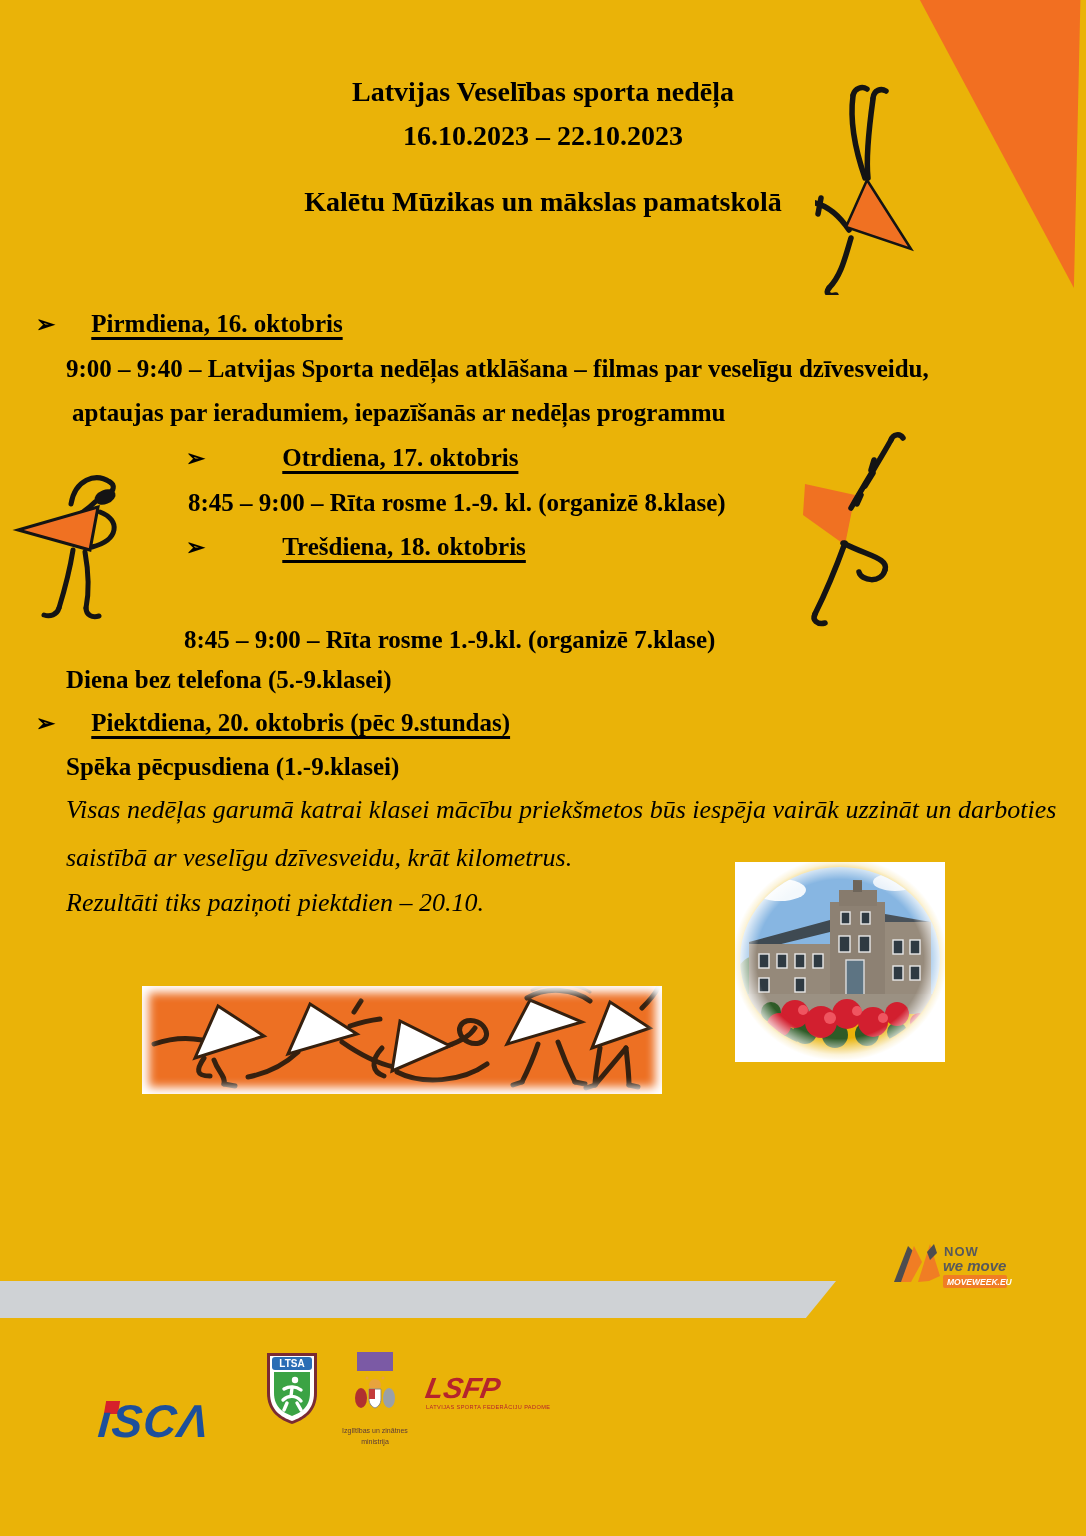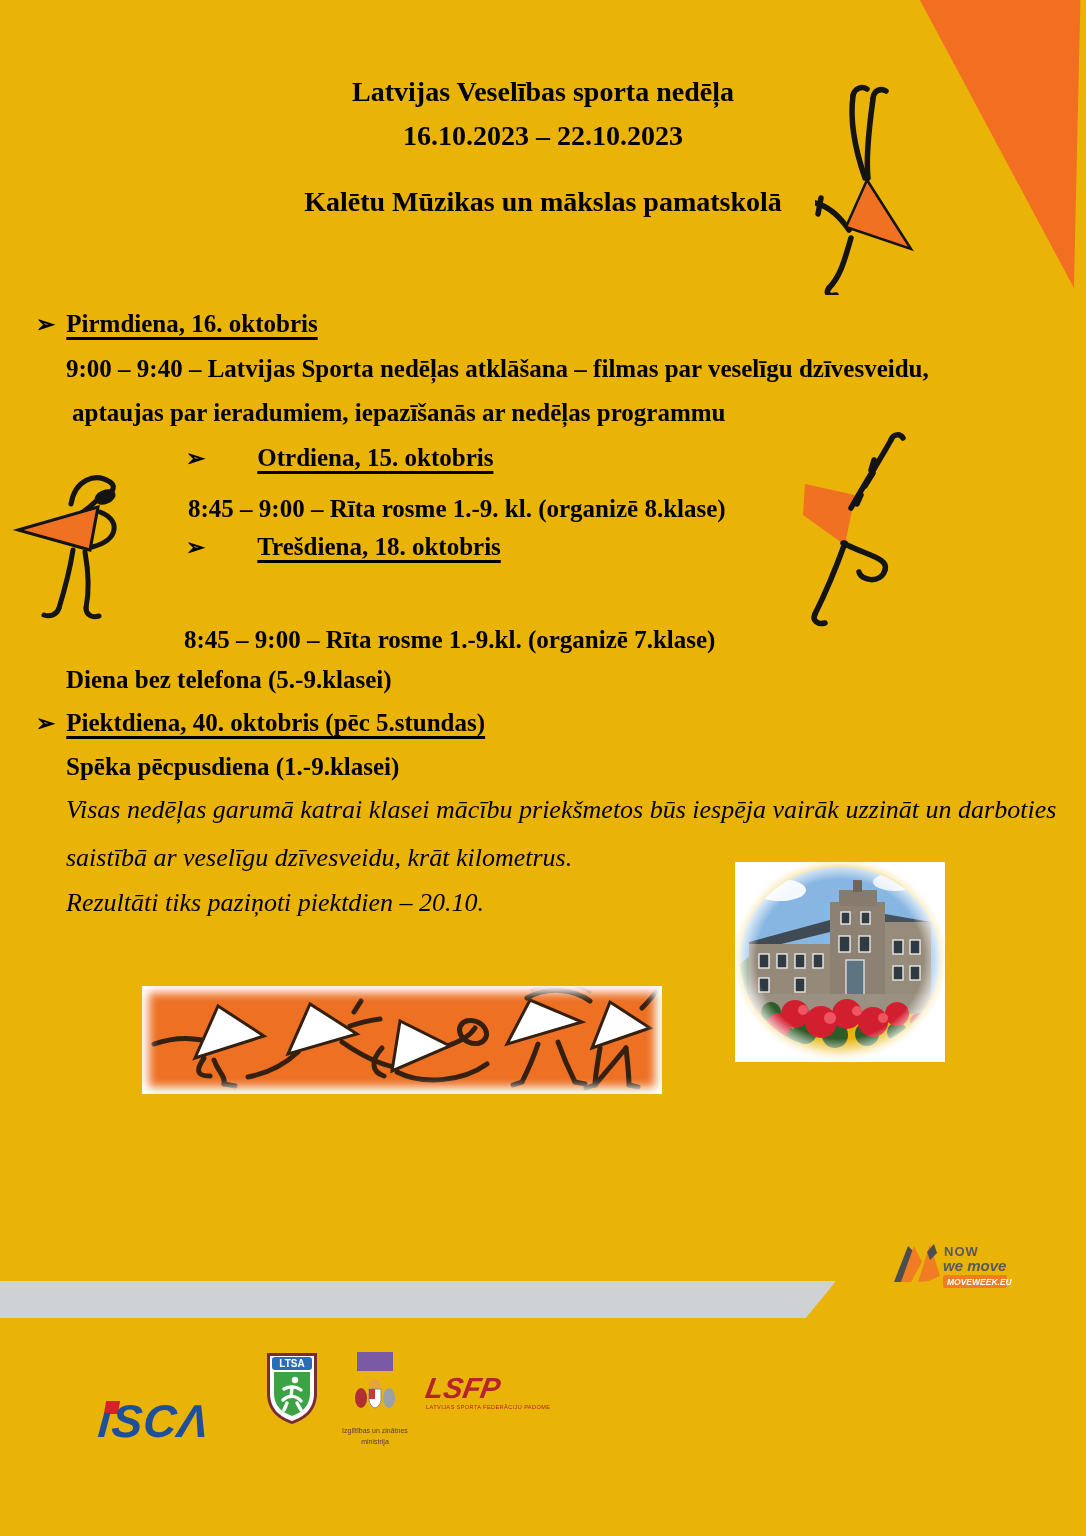--- a/index.html
+++ b/index.html
@@ -11,21 +11,21 @@
   
   .line{position:absolute;font-weight:bold;font-size:25px;white-space:nowrap;line-height:1.1;}
   .blt{display:inline-block;font-size:23px;}
   .lvl1{left:36px;}
   .lvl1 .blt{margin-right:11px;}
   .lvl2{left:186px;}
   .lvl2 .blt{margin-right:52px;}
   .txt1{left:66px;}
   .txt1b{left:72px;text-align:center;}
   .txtind{left:188px;}
-  .undl{text-decoration:underline;text-decoration-thickness:2.5px;text-underline-offset:5px;}
+  .undl{text-decoration:underline;text-decoration-thickness:2.5px;text-underline-offset:5px;margin-left:25px;}
   .note{position:absolute;left:66px;font-style:italic;font-weight:normal;font-size:26px;
         white-space:nowrap;text-align:right;}
   
   .orange-wedge{position:absolute;left:900px;top:0;width:186px;height:300px;
         background:#F26F21;clip-path:polygon(10.7% 0,97% 0,93.5% 96%);}
   .gray-bar{position:absolute;left:0;top:1281px;width:836px;height:37px;background:#CFD2D5;
         clip-path:polygon(0 0,100% 0,96.4% 100%,0 100%);}
   .figure{position:absolute;}
   .banner-wrap{position:absolute;left:142px;top:986px;width:520px;height:108px;}
   .banner-feather{position:absolute;inset:0;box-shadow:inset 0 0 10px 7px #fff;pointer-events:none;}
@@ -73,30 +73,30 @@
     <polygon points="52,100 31,147 96,169" fill="#F07122" stroke="#141414" stroke-width="2.5"></polygon>
   </svg>
 
   <div class="line lvl1" style="top:310px;">
     <span class="blt">➢</span><span class="undl">Pirmdiena, 16. oktobris</span>
   </div>
   <div class="line txt1" style="top:355px;">9:00 – 9:40 – Latvijas Sporta nedēļas atklāšana – filmas par veselīgu dzīvesveidu,</div>
   <div class="line txt1b" style="top:399px;">aptaujas par ieradumiem, iepazīšanās ar nedēļas programmu</div>
 
   <div class="line lvl2" style="top:444px;">
-    <span class="blt">➢</span><span class="undl">Otrdiena, 15. oktobris</span>
-  </div>
-  <div class="line txtind" style="top:489px;margin-top:6px;">8:45 – 9:00 – Rīta rosme 1.-9. kl. (organizē 8.klase)</div>
+    <span class="blt">➢</span><span class="undl">Otrdiena, 17. oktobris</span>
+  </div>
+  <div class="line txtind" style="top:489px;">8:45 – 9:00 – Rīta rosme 1.-9. kl. (organizē 8.klase)</div>
   <div class="line lvl2" style="top:533px;">
     <span class="blt">➢</span><span class="undl">Trešdiena, 18. oktobris</span>
   </div>
   <div class="line txtind" style="top:578px;left:184px;margin-top:48px;">8:45 – 9:00 – Rīta rosme 1.-9.kl. (organizē 7.klase)</div>
   <div class="line txt1" style="top:666px;">Diena bez telefona (5.-9.klasei)</div>
   <div class="line lvl1" style="top:709px;">
-    <span class="blt">➢</span><span class="undl">Piektdiena, 40. oktobris (pēc 5.stundas)</span>
+    <span class="blt">➢</span><span class="undl">Piektdiena, 20. oktobris (pēc 9.stundas)</span>
   </div>
   <div class="line txt1" style="top:753px;">Spēka pēcpusdiena (1.-9.klasei)</div>
 
   <div class="note" style="top:795px;">Visas nedēļas garumā katrai klasei mācību priekšmetos būs iespēja vairāk uzzināt un darboties</div>
   <div class="note" style="top:843px;">saistībā ar veselīgu dzīvesveidu, krāt kilometrus.</div>
   <div class="note" style="top:888px;">Rezultāti tiks paziņoti piektdien – 20.10.</div>
 
   <svg class="figure" style="left:5px;top:450px;" width="130" height="170" viewBox="0 0 130 170">
     <g fill="none" stroke="#141414" stroke-width="5" stroke-linecap="round">
       <path d="M66,54 C70,30 90,22 105,32"></path>

